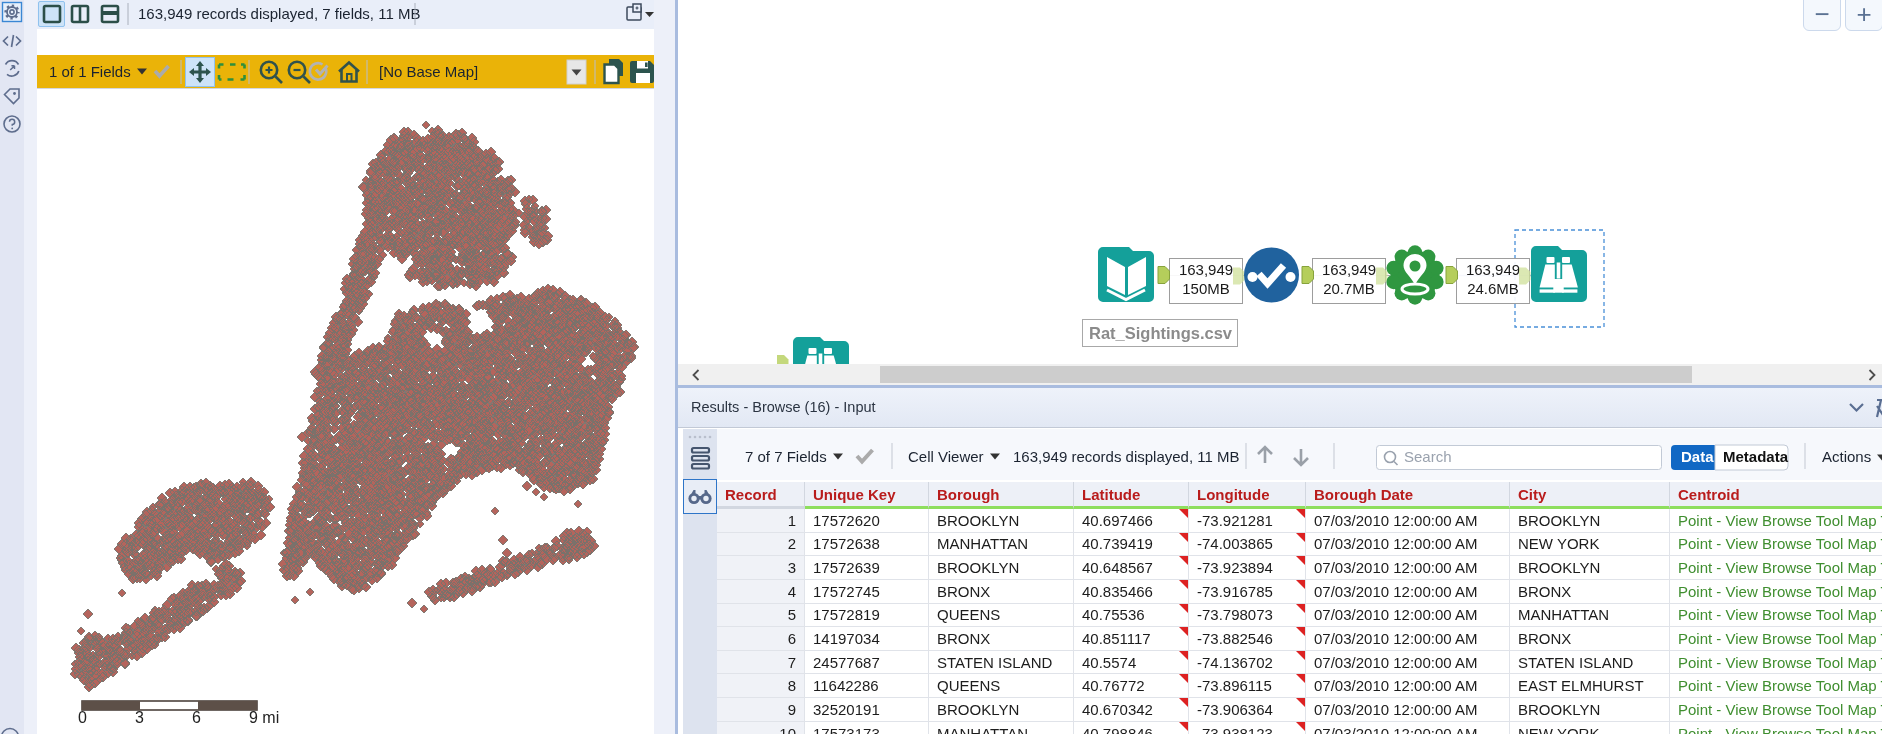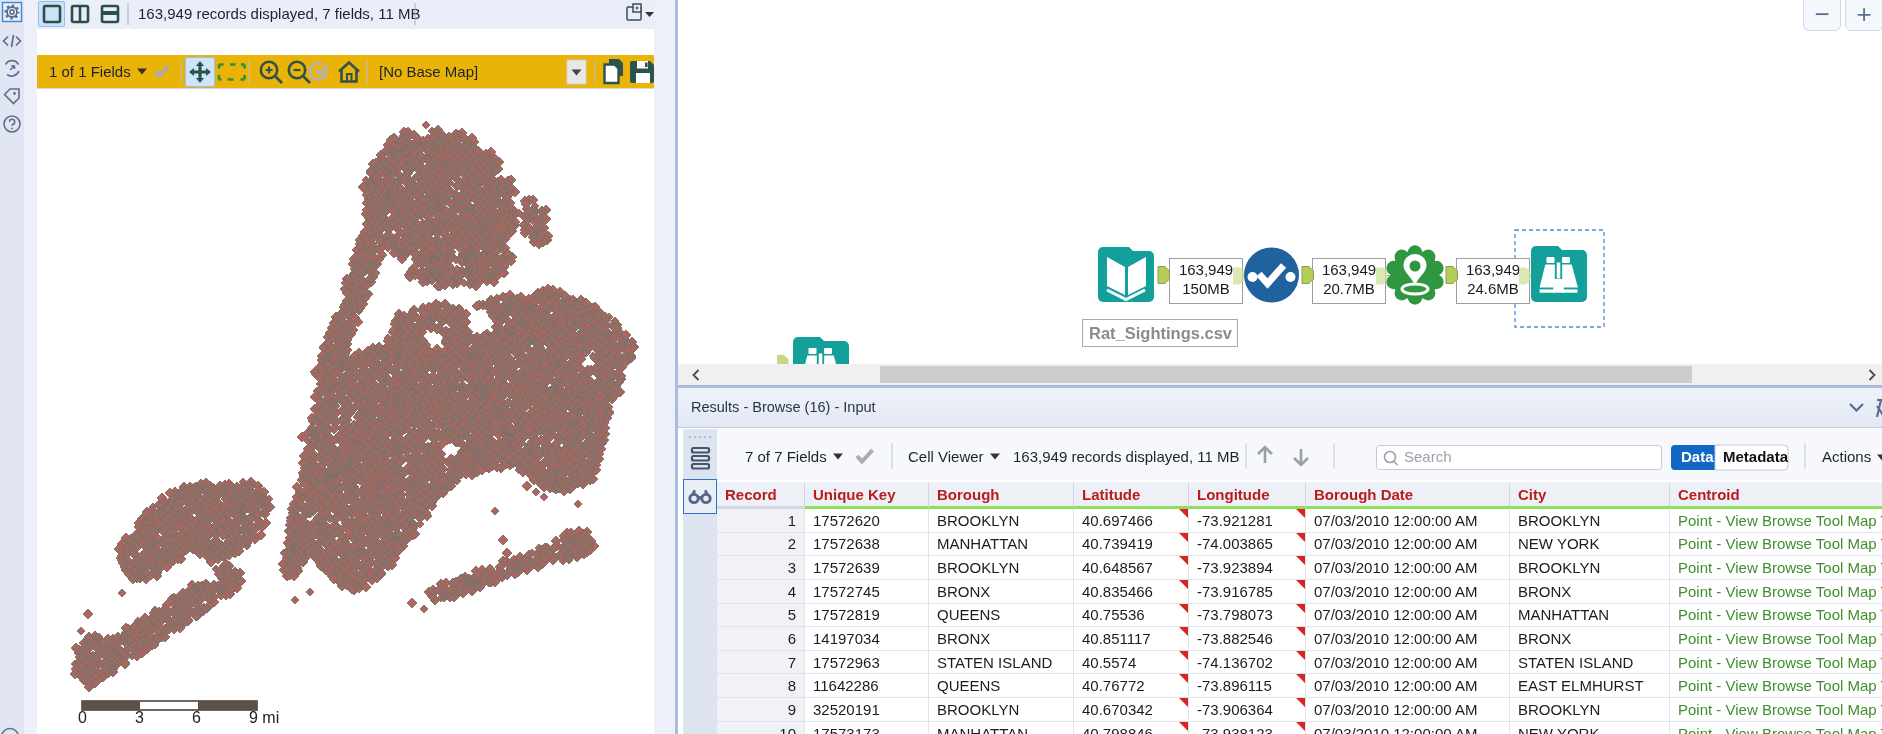--- a/index.html
+++ b/index.html
@@ -410,21 +410,21 @@
               <td>14197034</td>
               <td>BRONX</td>
               <td>40.851117<span class="tri"></span></td>
               <td>-73.882546<span class="tri"></span></td>
               <td>07/03/2010 12:00:00 AM</td>
               <td>BRONX</td>
               <td class="grn">Point - View Browse Tool Map Tab</td>
             </tr>
         <tr>
               <td class="rec">7</td>
-              <td>17572963</td>
+              <td>24577687</td>
               <td>STATEN ISLAND</td>
               <td>40.5574<span class="tri"></span></td>
               <td>-74.136702<span class="tri"></span></td>
               <td>07/03/2010 12:00:00 AM</td>
               <td>STATEN ISLAND</td>
               <td class="grn">Point - View Browse Tool Map Tab</td>
             </tr>
         <tr>
               <td class="rec">8</td>
               <td>11642286</td>

